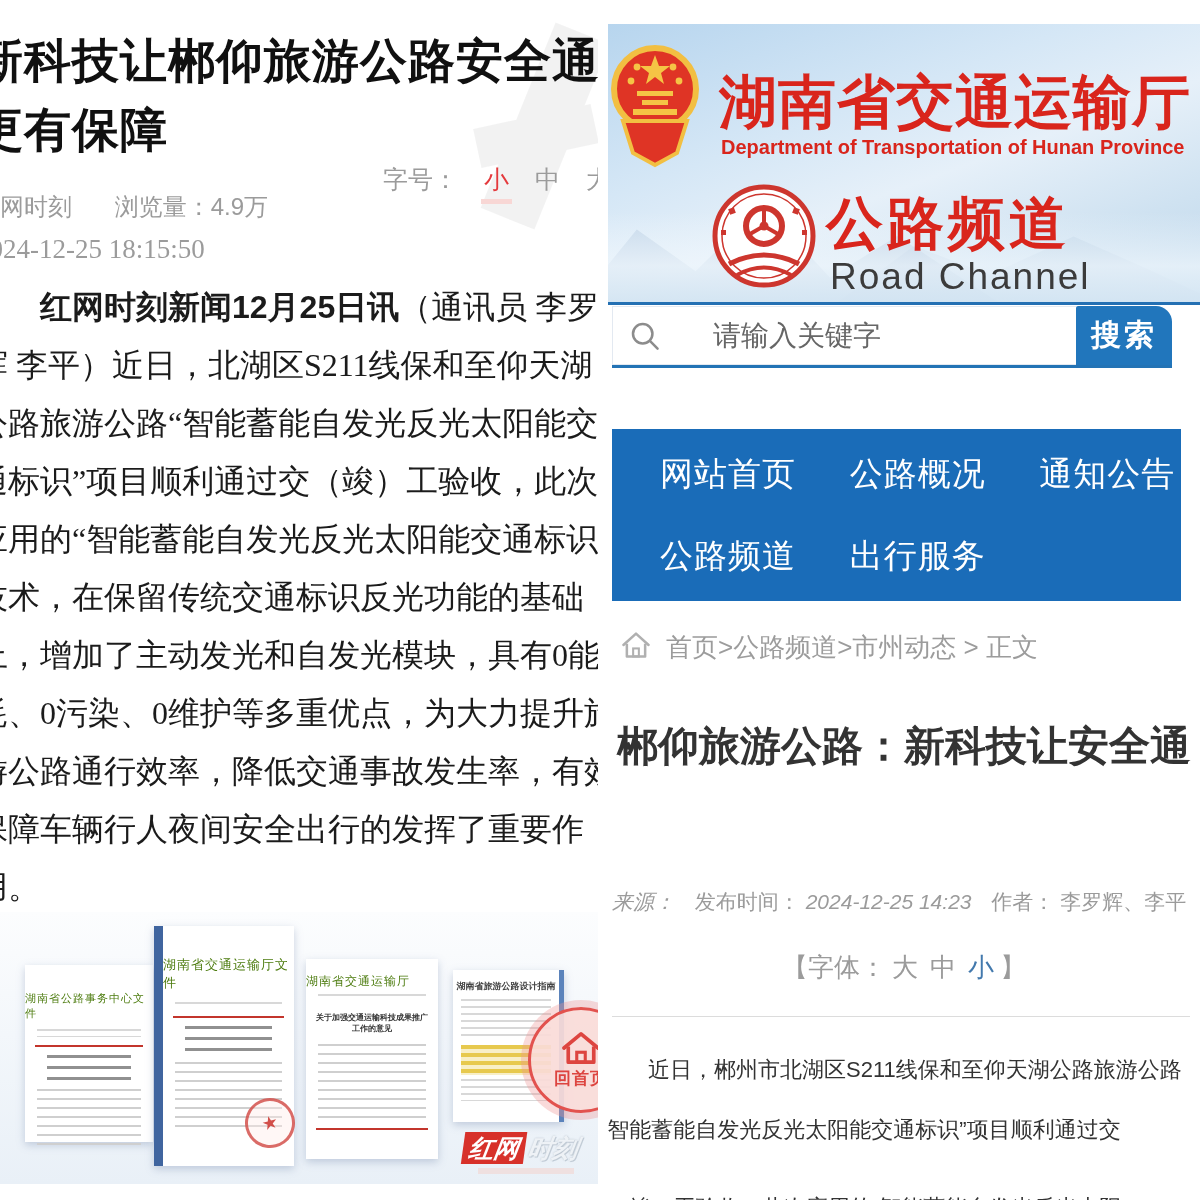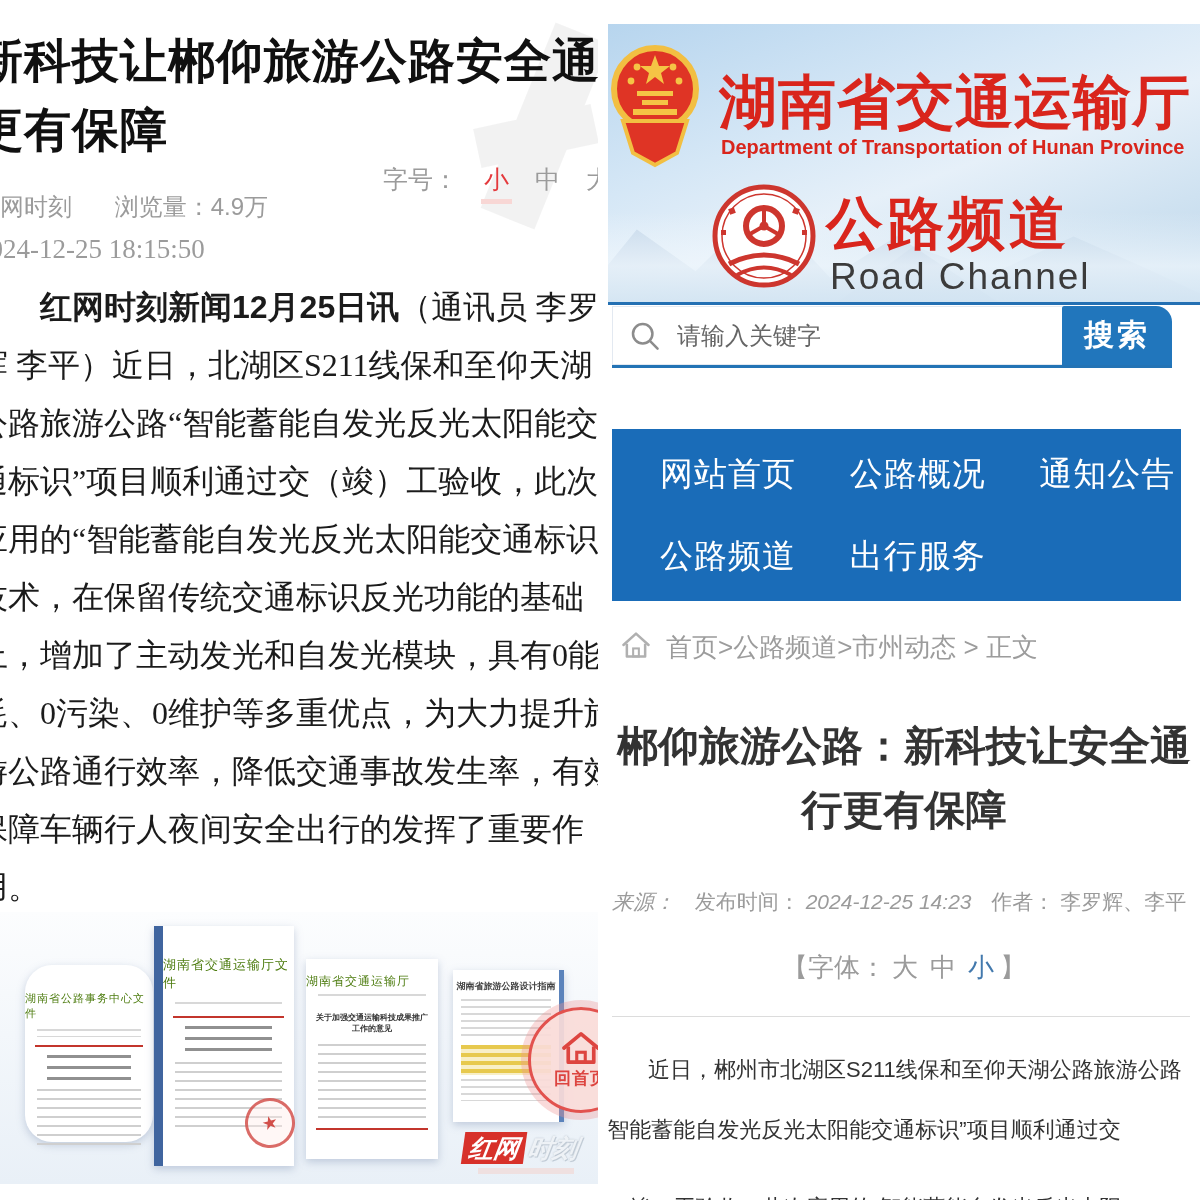--- a/index.html
+++ b/index.html
@@ -25,21 +25,21 @@
   .lp-article{position:absolute;left:-24px;top:278px;width:720px;color:#1b1b1b;font-size:32px;
               font-family:"Liberation Serif","DejaVu Serif",serif;}
   .lp-line{height:58px;line-height:58px;white-space:nowrap;}
   .lp-line.first{text-indent:64px;}
   .lp-lead{font-weight:700;font-family:"Liberation Sans","DejaVu Sans",sans-serif;}
 
   
   .lp-figure{position:absolute;left:0;top:912px;width:598px;height:272px;
              background:linear-gradient(180deg,#fcfdfe 0%,#f3f7fb 45%,#e9f0f7 100%);}
   .doc{position:absolute;background:#fff;box-shadow:0 3px 8px rgba(110,130,165,.35);box-sizing:border-box;}
-  .doc1{left:25px;top:53px;width:128px;height:177px;border-radius:27px;}
+  .doc1{left:25px;top:53px;width:128px;height:177px;}
   .doc2{left:154px;top:14px;width:140px;height:240px;border-left:9px solid #40659f;}
   .doc3{left:306px;top:47px;width:132px;height:200px;}
   .doc4{left:453px;top:58px;width:111px;height:152px;border-right:5px solid #5b83bb;}
   .doc-title-red{color:#4d7c0f;font-weight:400;text-align:left;letter-spacing:1px;}
   .doc1 .doc-title-red{font-size:11px;padding-top:26px;}
   .doc2 .doc-title-red{font-size:13px;padding-top:30px;}
   .doc3 .doc-title-red{font-size:12px;padding-top:14px;}
   .doc-title-dark{color:#444;font-weight:700;text-align:center;font-size:9px;padding-top:10px;}
   .doc-sub{color:#333;font-weight:700;text-align:center;font-size:8px;line-height:11px;padding:6px 10px 0;}
   .doc-rule{height:2px;background:#c3352c;margin:8px 10px;}
@@ -78,22 +78,22 @@
   .rp-org-en{position:absolute;left:113px;top:112px;font-size:20px;font-weight:700;color:#d9251c;white-space:nowrap;}
   .rp-logo{position:absolute;left:103px;top:158px;}
   .rp-channel{position:absolute;left:218px;top:162px;font-size:57px;font-weight:800;color:#d9251c;
               letter-spacing:4px;white-space:nowrap;}
   .rp-channel-en{position:absolute;left:222px;top:232px;font-size:37px;color:#3b3b3b;letter-spacing:2px;white-space:nowrap;}
 
   .rp-search{position:absolute;left:4px;top:306px;width:560px;height:62px;display:flex;
              border-bottom:3px solid #2373b5;box-sizing:border-box;}
   .rp-search-input{flex:1;background:#fff;border:1px solid #e3e9f1;border-right:none;display:flex;
                    align-items:center;padding-left:16px;gap:14px;box-sizing:border-box;}
-  .rp-search-input input{border:none;outline:none;background:transparent;font-size:24px;color:#0f172a;flex:1;
-                         font-family:inherit;}
+  .rp-search-input input{border:none;outline:none;background:transparent;font-size:28px;color:#0f172a;flex:1;
+                         font-family:inherit;margin-left:36px;}
   .rp-search-input input::placeholder{color:#666;opacity:1;}
   .rp-search-btn{width:110px;background:#2176bc;color:#fff;font-size:30px;font-weight:700;border:none;
                  border-radius:2px 16px 0 0;letter-spacing:3px;cursor:pointer;font-family:inherit;}
 
   .rp-nav{position:absolute;left:4px;top:429px;width:569px;height:172px;background:#1a6cb8;
           display:grid;grid-template-columns:1fr 1fr 1fr;grid-auto-rows:1fr;align-items:center;
           padding:4px 0;box-sizing:border-box;}
   .rp-nav-item{color:#fff;font-size:33px;padding-left:48px;letter-spacing:1px;cursor:pointer;white-space:nowrap;}
 
   .rp-breadcrumb{position:absolute;left:12px;top:630px;display:flex;align-items:flex-start;gap:14px;
@@ -269,21 +269,20 @@
       <svg width="32" height="30" viewBox="0 0 28 26">
         <path d="M3 13 L14 3 L25 13" fill="none" stroke="#b0b0b0" stroke-width="2.2" stroke-linecap="round" stroke-linejoin="round"></path>
         <path d="M6 12 V23 H22 V12" fill="none" stroke="#b0b0b0" stroke-width="2.2" stroke-linejoin="round"></path>
         <rect x="11.5" y="16" width="5" height="7" fill="none" stroke="#b0b0b0" stroke-width="1.8"></rect>
       </svg>
       <span>首页&gt;公路频道&gt;市州动态 &gt; 正文</span>
     </div>
 
     <div class="rp-title">
       <div>郴仰旅游公路：新科技让安全通</div>
-      <div>行更有保障</div>
     </div>
 
     <div class="rp-meta">
       <span class="m">来源：</span>
       <span>发布时间：</span>
       <span class="m">2024-12-25 14:23</span>
       <span>作者：</span>
       <span>李罗辉、李平</span>
     </div>
 

